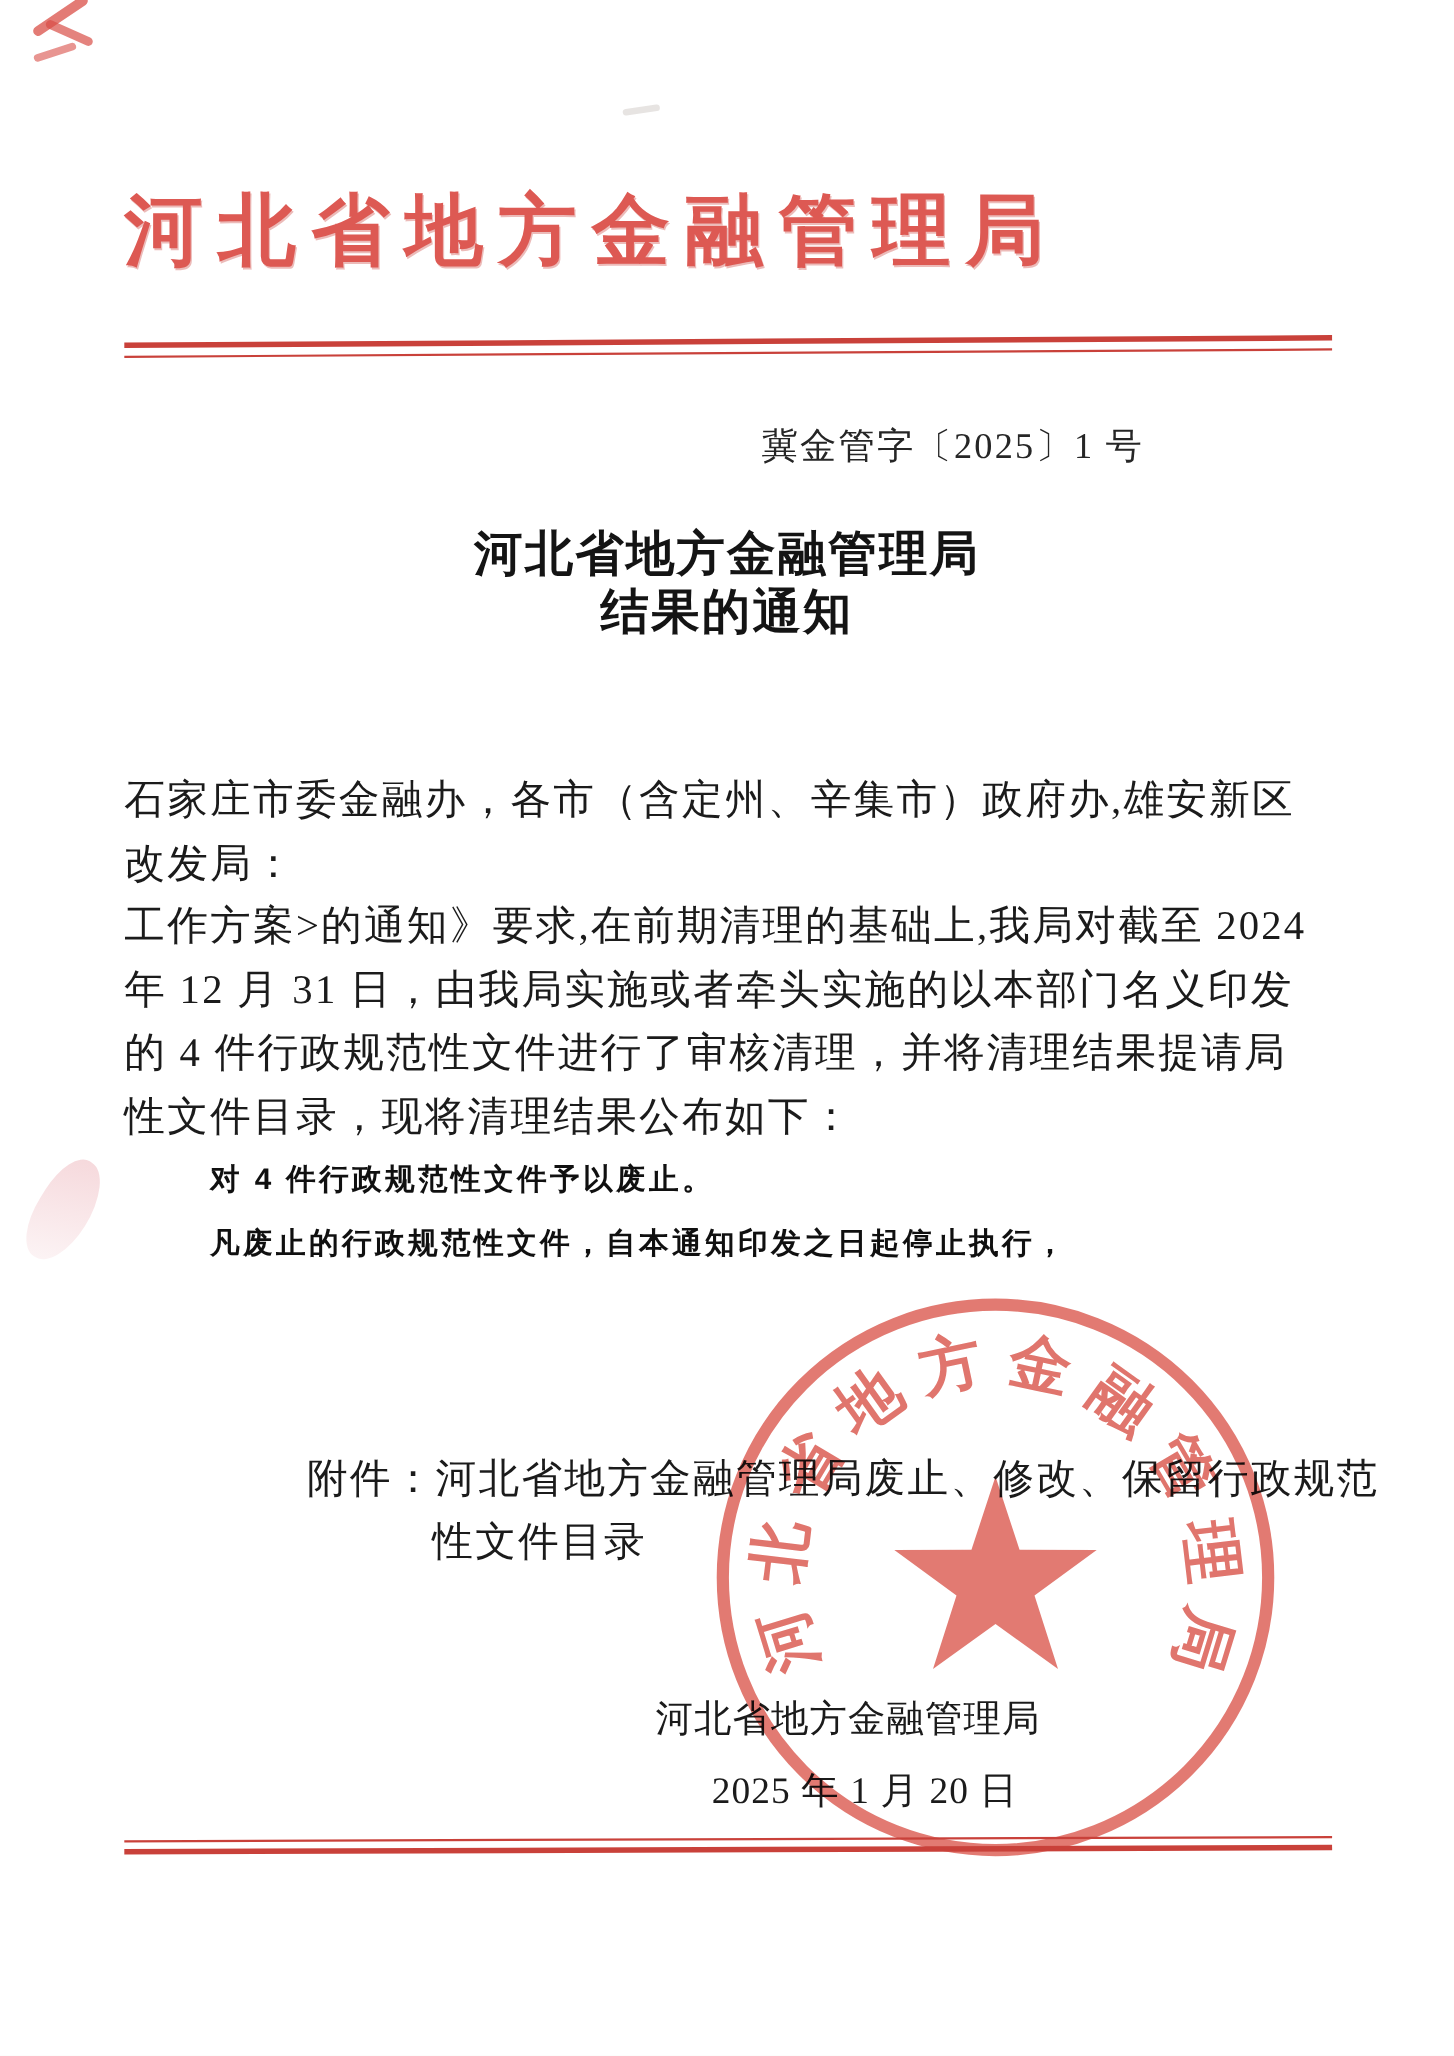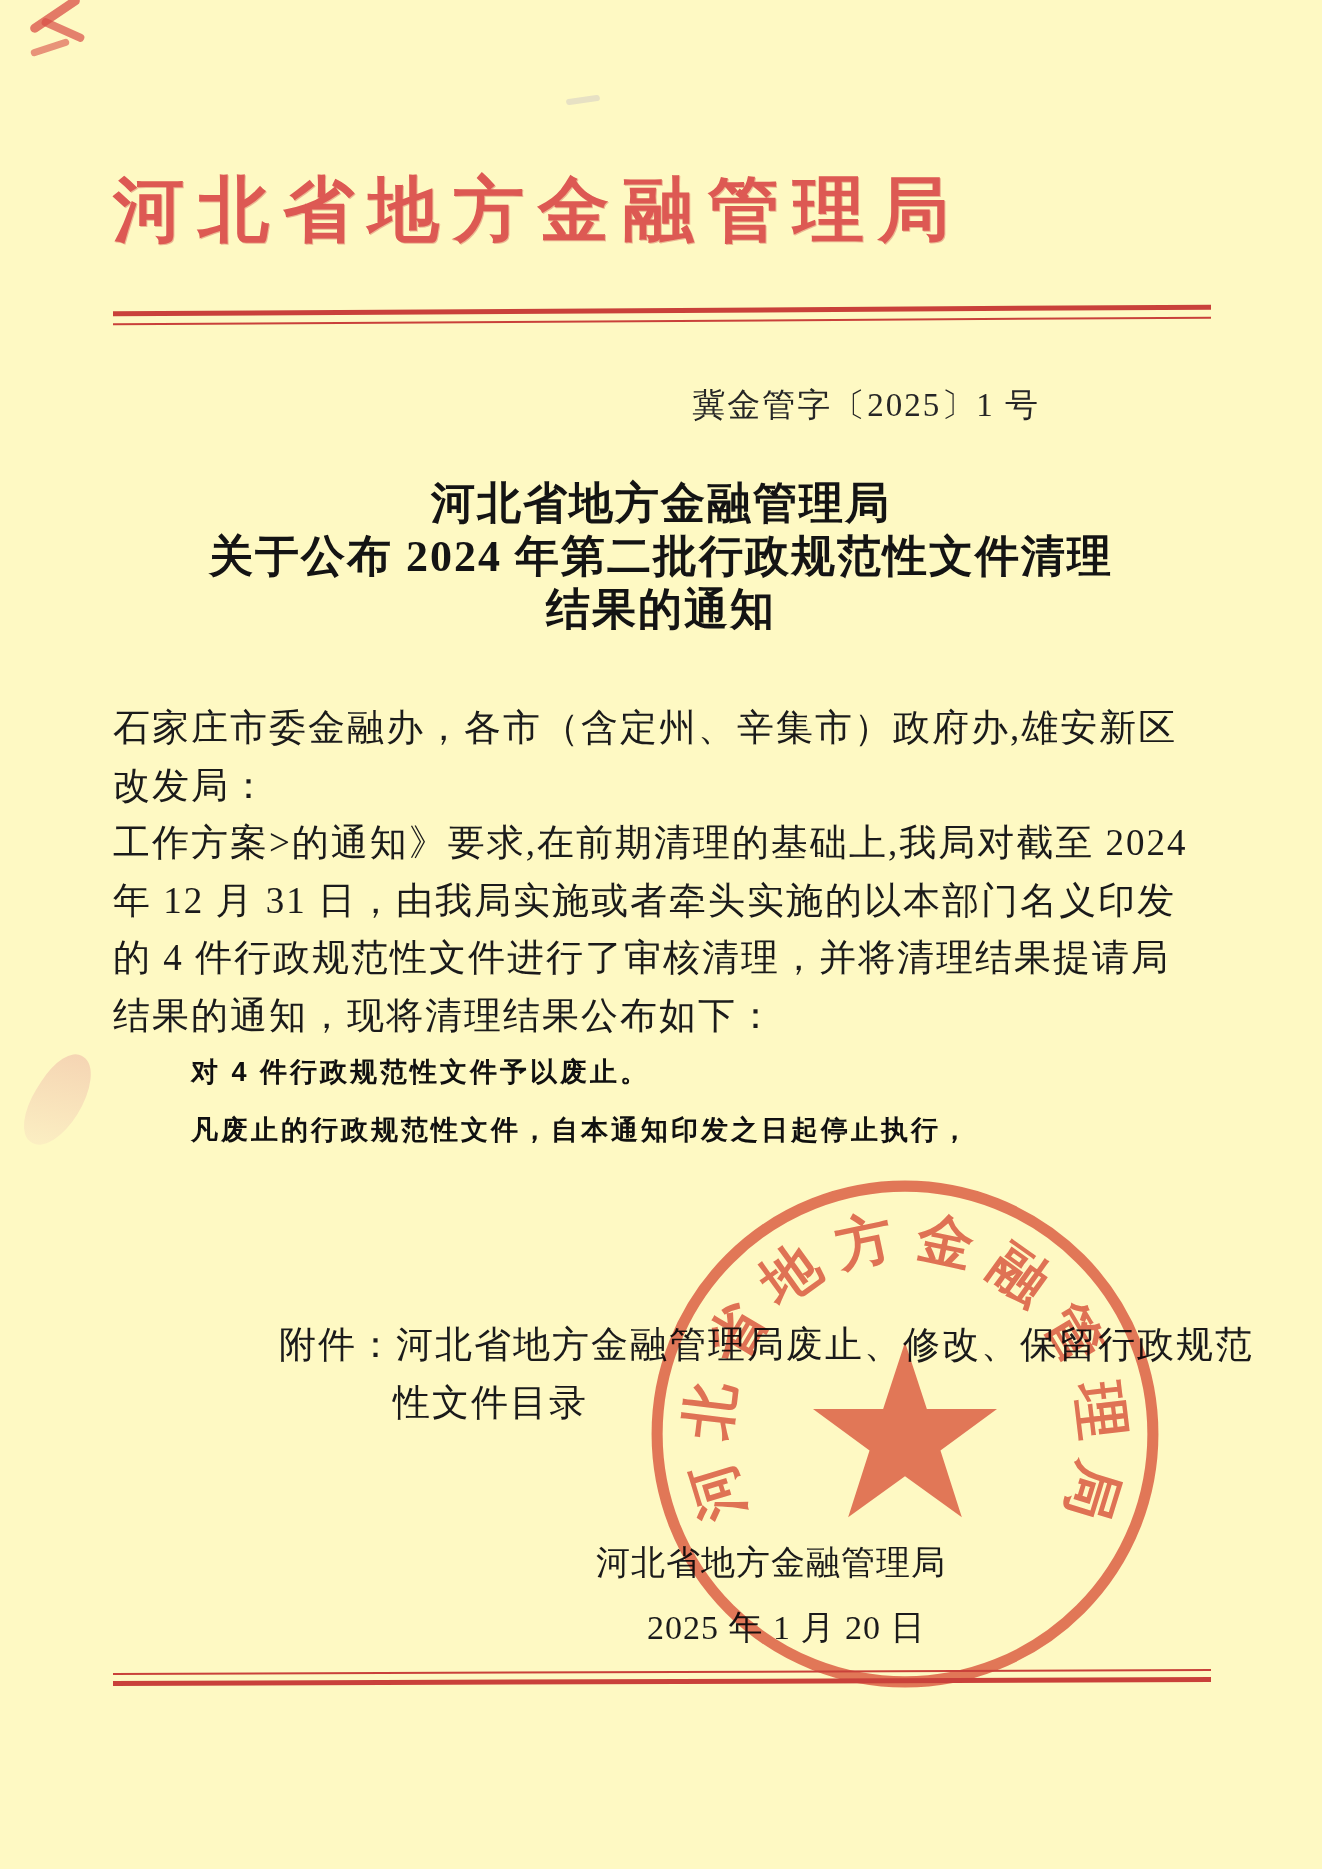--- a/index.html
+++ b/index.html
@@ -1,20 +1,20 @@
 <!DOCTYPE html>
 <html><head>
 <meta charset="utf-8">
 <style>
   html,body{margin:0;padding:0;background:#e9e7e4;}
   .page{
     position:relative;
     width:1322px;height:1869px;
     margin:0 auto;
-    background:#fef9c3;
+    background:#ffffff;
     overflow:hidden;
     font-family:"Liberation Serif","DejaVu Serif",serif;
     color:#1b1b1b;
   }
   
   .agency-head{
     position:absolute;left:113px;top:163px;width:1100px;
     font-size:71px;font-weight:700;letter-spacing:14px;
     color:#dd5953;white-space:nowrap;
     font-family:"Liberation Serif","DejaVu Serif",serif;
@@ -97,31 +97,30 @@
 
   <div class="agency-head">河北省地方金融管理局</div>
 
   <div class="rule rule-top-thick"></div>
   <div class="rule rule-top-thin"></div>
 
   <div class="doc-number">冀金管字〔2025〕1 号</div>
 
   <div class="doc-title">
     <div>河北省地方金融管理局</div>
-    <div>关于公布 2024 年第二批行政规范性文件清理</div>
     <div>结果的通知</div>
   </div>
 
   <div class="body-block">
     <div class="line">石家庄市委金融办，各市（含定州、辛集市）政府办,雄安新区</div>
     <div class="line">改发局：</div>
     <div class="line">工作方案&gt;的通知》要求,在前期清理的基础上,我局对截至 2024</div>
     <div class="line">年 12 月 31 日，由我局实施或者牵头实施的以本部门名义印发</div>
     <div class="line">的 4 件行政规范性文件进行了审核清理，并将清理结果提请局</div>
-    <div class="line">结果的通知，现将清理结果公布如下：</div>
+    <div class="line">性文件目录，现将清理结果公布如下：</div>
     <div class="line indent bold-line">对 4 件行政规范性文件予以废止。</div>
     <div class="line indent bold-line">凡废止的行政规范性文件，自本通知印发之日起停止执行，</div>
   </div>
 
   <div class="attachment">
     <div class="line"><span>附件：</span><span>河北省地方金融管理局废止、修改、保留行政规范</span></div>
     <div class="line att-cont">性文件目录</div>
   </div>
 
   <div class="sig-agency">河北省地方金融管理局</div>

